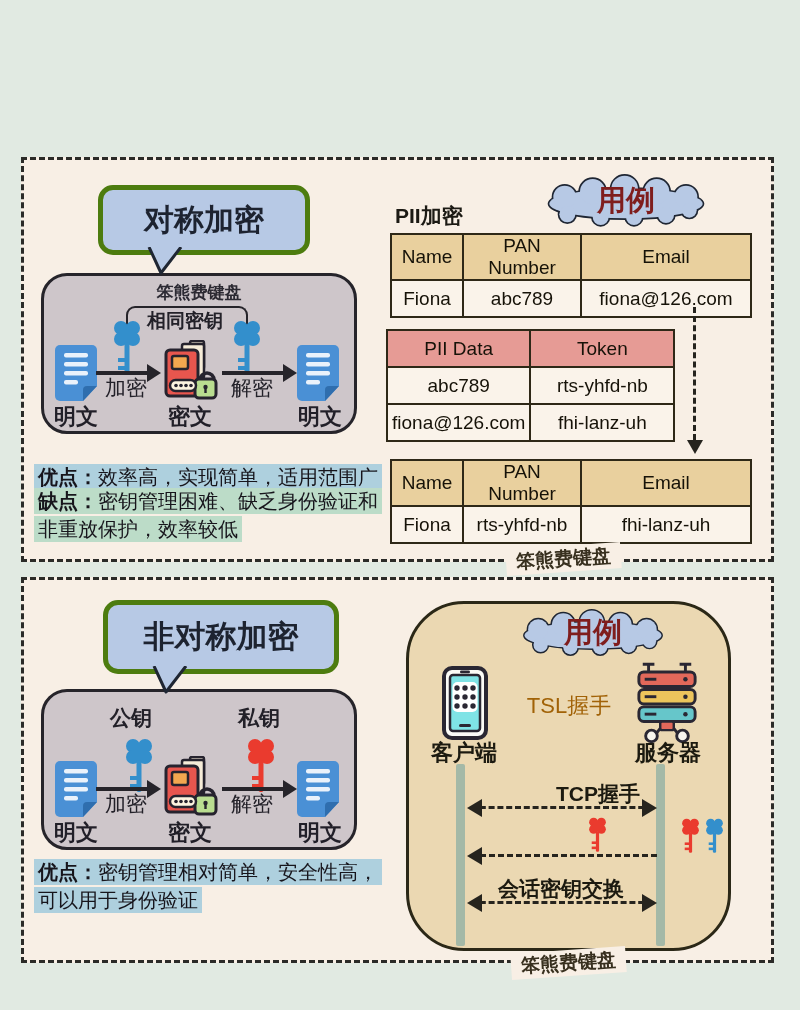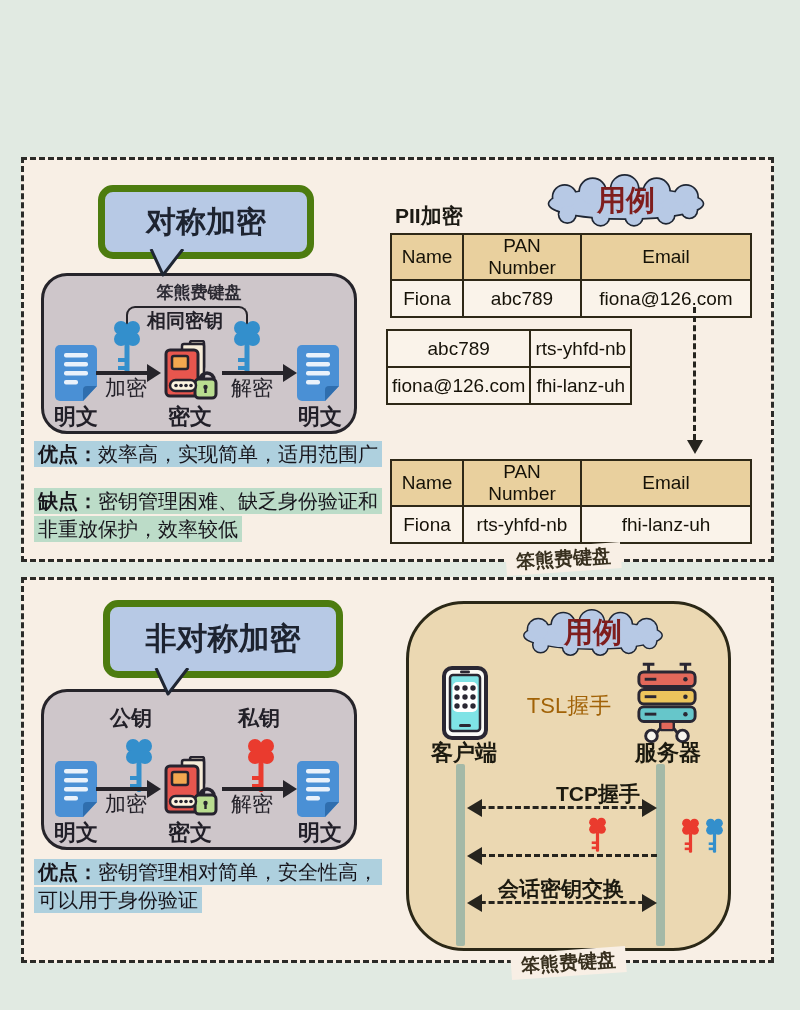--- a/index.html
+++ b/index.html
@@ -9,21 +9,21 @@
   
   .title{position:absolute;top:28px;left:0;right:0;text-align:center;
          font-size:64px;font-weight:900;letter-spacing:4px;color:#4a3a1c;}
 
   
   .panel{position:absolute;background:#f8efe5;border:3px dashed #2b2b28;}
   .panel1{left:21px;top:157px;width:747px;height:399px;}
   .panel2{left:21px;top:577px;width:747px;height:380px;}
 
   
-  .bubble{position:absolute;background:#b7c9e5;border:7px solid #4d7c0f;border-radius:15px;
+  .bubble{position:absolute;background:#b7c9e5;border:5px solid #4d7c0f;border-radius:15px;
           display:flex;align-items:center;justify-content:center;font-weight:800;color:#1d2330;z-index:2;}
   .bubble .tail{position:absolute;left:44px;bottom:-25px;z-index:3;}
   .b1{left:74px;top:25px;width:202px;height:60px;font-size:30px;}
   .b2{left:79px;top:20px;width:226px;height:64px;font-size:31px;}
 
   
   .gbox{position:absolute;width:310px;height:155px;background:#cec6ca;
         border:3px solid #26242a;border-radius:26px;}
   .gb1{left:17px;top:113px;}
   .gb2{left:17px;top:109px;}
@@ -49,21 +49,21 @@
   .fop{position:absolute;top:98px;font-size:21px;font-weight:400;color:#232129;text-align:center;}
   .op1{left:54px;width:56px;} .op2{left:180px;width:56px;}
   .flabel{position:absolute;top:126px;font-size:22px;font-weight:800;color:#211f28;text-align:center;}
   .fl1{left:6px;width:52px;} .fl2{left:118px;width:56px;} .fl3{left:250px;width:52px;}
 
   
   .pc{position:absolute;left:10px;width:348px;font-size:20px;line-height:28px;color:#17151c;}
   .pc b{font-weight:900;}
   .hl{padding:2px 4px;box-decoration-break:clone;-webkit-box-decoration-break:clone;}
   .hl-blue{background:#aed0de;} .hl-green{background:#bcdcc8;}
-  .pros1{top:280px;} .cons1{top:327px;}
+  .pros1{top:303px;} .cons1{top:327px;}
   .pros2{top:278px;} .cons2{top:335px;}
 
   
   .cloud{position:absolute;}
   .cloud svg{position:absolute;inset:0;width:100%;height:100%;}
   .cloud-text{position:absolute;inset:0;display:flex;align-items:center;justify-content:center;
               font-size:29px;font-weight:800;color:#7f1d1d;}
   .c1{left:456px;top:13px;width:292px;height:56px;}
   .c2{left:73px;top:4px;width:222px;height:50px;}
 
@@ -282,20 +282,24 @@
       <tr>
         <td>Fiona</td>
         <td>abc789</td>
         <td>fiona@126.com</td>
       </tr>
     </tbody>
       </table>
 
     <table class="tbl t2">
       <tbody>
+          <tr class="hdr">
+        <td class="c-pii">PII Data</td>
+        <td class="c-tok">Token</td>
+      </tr>
       <tr>
         <td>abc789</td>
         <td>rts-yhfd-nb</td>
       </tr>
       <tr>
         <td>fiona@126.com</td>
         <td>fhi-lanz-uh</td>
       </tr>
     </tbody>
       </table>

